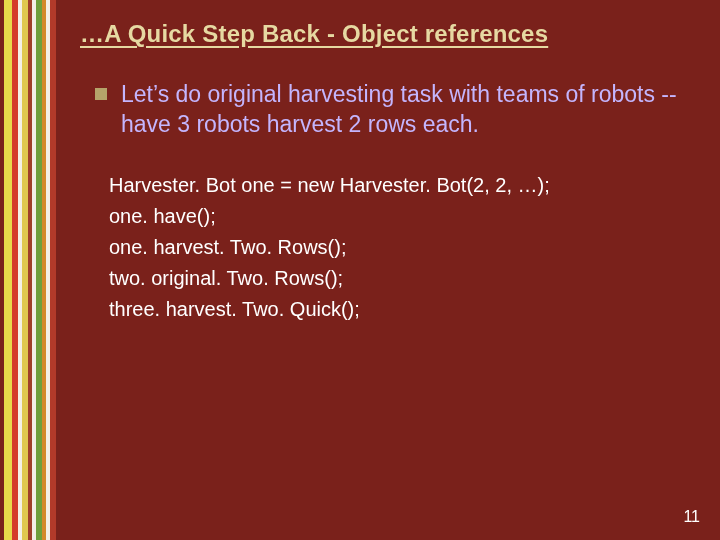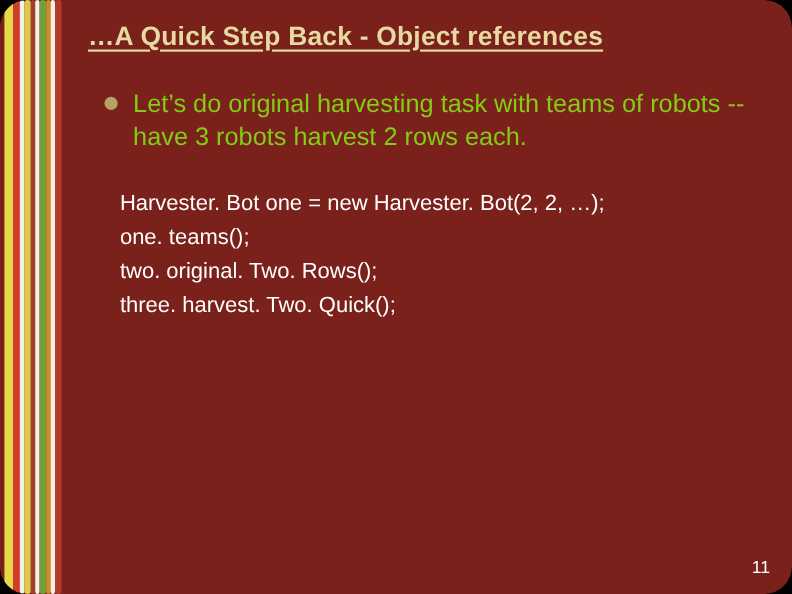--- a/index.html
+++ b/index.html
@@ -1,15 +1,15 @@
 <!DOCTYPE html>
 <html><head>
 <meta charset="utf-8">
 <style>
-  * { margin: 0; padding: 0; box-sizing: border-box; border-radius: 25px; }
+  * { margin: 0; padding: 0; box-sizing: border-box; }
   html, body { width: 720px; height: 540px; overflow: hidden; }
   body {
     font-family: Arial, Helvetica, sans-serif;
     background: #000;
   }
   .slide {
     width: 720px;
     height: 540px;
     background: #7a211b;
     position: relative;
@@ -49,21 +49,21 @@
   .bullet-sq {
     width: 12px;
     height: 12px;
     background: #b5a36a;
     margin-top: 8px;
     flex-shrink: 0;
   }
   .bullet-text {
     font-size: 23px;
     line-height: 1.3;
-    color: #84cc16;
+    color: #c4b5fd;
   }
   .code-block {
     margin-left: 14px;
     font-size: 20px;
     line-height: 1.55;
     color: #ffffff;
     font-family: Arial, Helvetica, sans-serif;
   }
   .slide-number {
     position: absolute;
@@ -95,20 +95,21 @@
   <div class="title">…A Quick Step Back - Object references</div>
 
   <div class="body-area">
     <div class="bullet-row">
       <div class="bullet-sq"></div>
       <div class="bullet-text">Let’s do original harvesting task with teams of robots -- have 3 robots harvest 2 rows each.</div>
     </div>
 
     <div class="code-block">
         <div>Harvester. Bot one = new Harvester. Bot(2, 2, …);</div>
-        <div>one. teams();</div>
+        <div>one. have();</div>
+        <div>one. harvest. Two. Rows();</div>
         <div>two. original. Two. Rows();</div>
         <div>three. harvest. Two. Quick();</div>
       </div>
   </div>
 
   <div class="slide-number">11</div>
 </div>
 
 </body></html>

